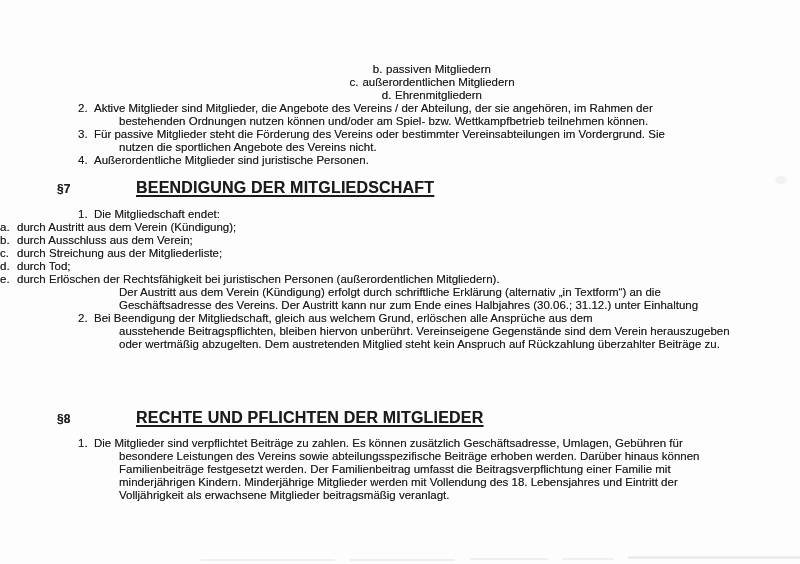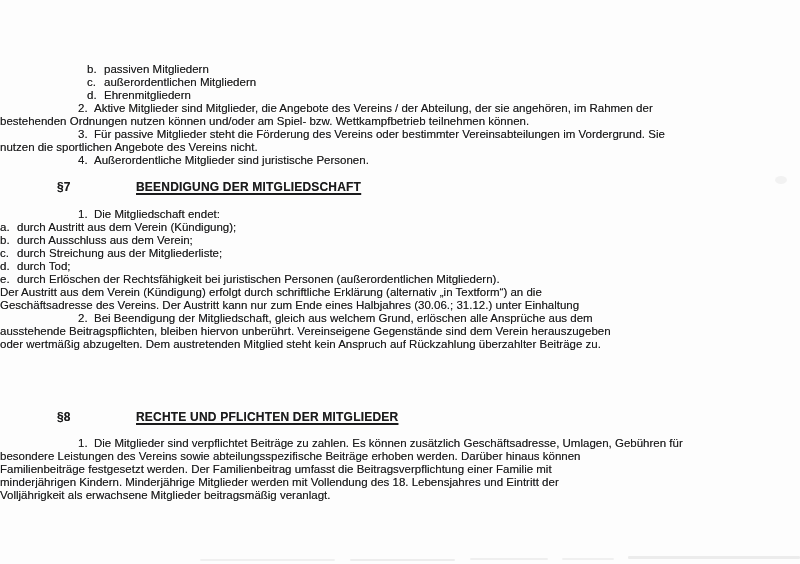--- a/index.html
+++ b/index.html
@@ -25,39 +25,39 @@
     left: 0;
     width: 100%;
   }
   .line {
     white-space: nowrap;
     height: 13px;
     line-height: 13px;
   }
   .line.num { padding-left: 78px; }
   .num-label { display: inline-block; width: 16px; }
-  .line.cont { }
-  .line.letter-shallow { padding-left: 87px; }
+  .line.cont { padding-left: 119px; }
+  .line.letter-shallow { padding-left: 60px; text-align: center; }
   .line.letter-deep { }
   .letter-label { display: inline-block; width: 17px; }
   .heading-row {
     white-space: nowrap;
     height: 15px;
     line-height: 15px;
   }
   .para-label {
     display: inline-block;
     margin-left: 57px;
     width: 38px;
     font-weight: bold;
     font-size: 12px;
   }
   .heading-title {
     font-weight: bold;
-    font-size: 12px;
+    font-size: 16px;
     letter-spacing: 0.2px;
     text-decoration: underline;
     text-decoration-thickness: 1.5px;
     text-underline-offset: 2px;
     padding-left: 41px;
   }
   .spacer { width: 100%; }
   
   .artifact { position: absolute; pointer-events: none; }
   .smudge-right { left: 775px; top: 176px; width: 12px; height: 8px; background: #f2f2f2; border-radius: 50%; }

